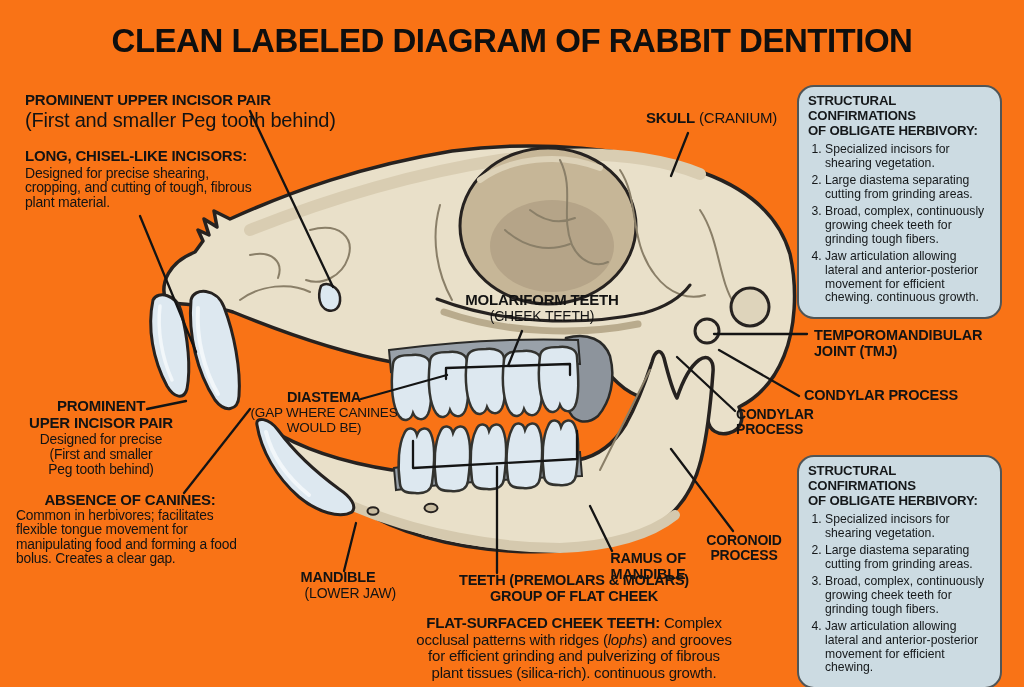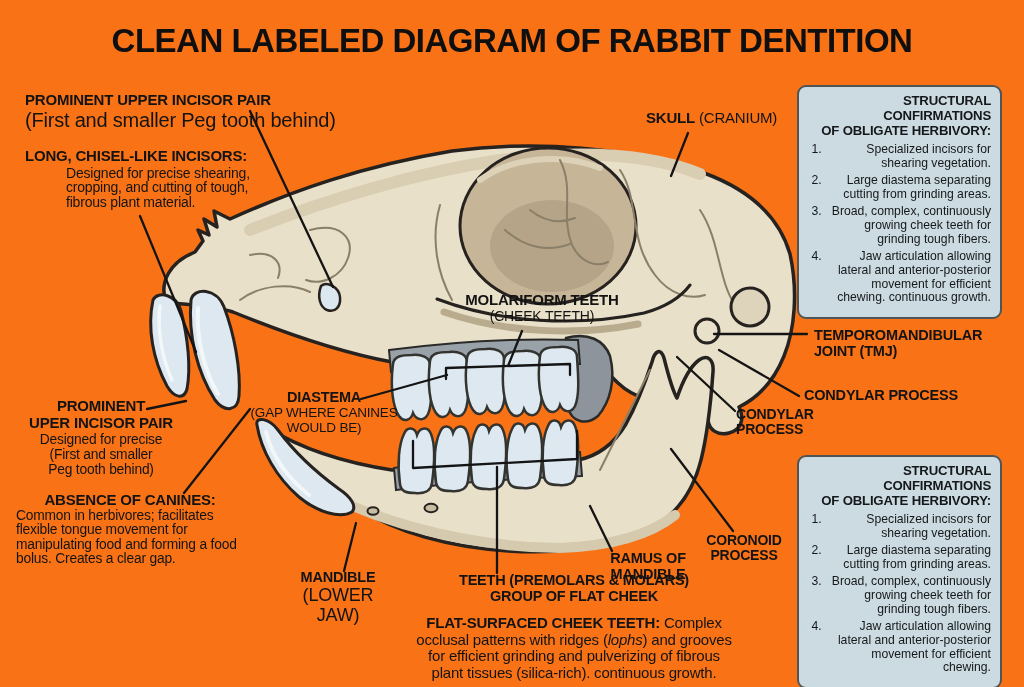--- a/index.html
+++ b/index.html
@@ -10,43 +10,43 @@
   .skull-svg{position:absolute;left:0;top:0;width:1024px;height:687px;}
 
   .label{position:absolute;line-height:1.1;letter-spacing:-0.2px;}
   .label .b{font-weight:bold;}
   .label .r{font-weight:normal;}
   .ctr{text-align:center;}
 
   .lbl-upper-incisor{left:25px;top:92px;font-size:15px;}
   .lbl-upper-incisor .r{font-size:20px;}
   .lbl-chisel{left:25px;top:148px;width:232px;font-size:15px;}
-  .lbl-chisel .body{font-weight:normal;font-size:14px;line-height:1.05;margin-top:1px;margin-left:41px;}
+  .lbl-chisel .body{font-weight:normal;font-size:14px;line-height:1.05;margin-top:1px;}
   .lbl-skull{left:646px;top:110px;font-size:15px;}
   .lbl-molariform{left:452px;top:292px;width:180px;font-size:15px;}
   .lbl-molariform .r{font-size:14px;}
   .lbl-diastema{left:243px;top:390px;width:162px;font-size:14.5px;}
   .lbl-diastema .r{font-size:13.5px;}
   .lbl-uper{left:20px;top:398px;width:162px;font-size:15px;line-height:1.12;}
   .lbl-uper .r{font-size:13.8px;font-weight:normal;}
   .lbl-absence{left:16px;top:492px;width:228px;font-size:15px;}
   .lbl-absence .body{font-weight:normal;font-size:13.8px;line-height:1.06;text-align:left;}
   .lbl-mandible{left:280px;top:570px;width:116px;font-size:14.5px;}
-  .lbl-mandible .r{font-size:18px;}
+  .lbl-mandible .r{font-size:14px;text-align:right;}
   .lbl-flatcheek{left:414px;top:573px;width:320px;font-size:14.5px;line-height:1.1;}
   .lbl-flatcheek .body{font-weight:normal;font-size:15px;line-height:1.12;text-align:center;margin-top:10px;}
   .lbl-flatcheek .bc{font-weight:bold;}
   .lbl-ramus{left:600px;top:551px;width:96px;font-size:14.5px;}
   .lbl-coronoid{left:700px;top:533px;width:88px;font-size:14px;}
   .lbl-tmj{left:814px;top:327px;font-size:14.5px;line-height:1.12;}
   .lbl-condylar-r{left:804px;top:388px;font-size:14.5px;}
   .lbl-condylar-l{left:736px;top:407px;font-size:14px;}
 
   .infobox{position:absolute;left:797px;width:205px;background:#ccdbe2;border:2px solid #4f5557;
-           border-radius:9px;padding:7px 9px 9px 9px;box-sizing:border-box;color:#15181a;text-align:right;}
+           border-radius:17px;padding:7px 9px 9px 9px;box-sizing:border-box;color:#15181a;}
   .infobox.top{top:85px;}
   .infobox.bottom{top:455px;}
   .infobox .box-heading{font-weight:bold;font-size:13.2px;line-height:1.12;letter-spacing:-0.2px;}
   .infobox.bottom .box-heading{margin-bottom:4px;}
   .infobox ol{margin:5px 0 0 0;padding-left:17px;font-size:12.2px;line-height:1.14;}
   .infobox li{margin-bottom:3px;}
 
   
   .bone{stroke:#262220;stroke-width:3.5;stroke-linejoin:round;}
   .thin{stroke:#8a7f68;stroke-width:2;fill:none;stroke-linecap:round;}

